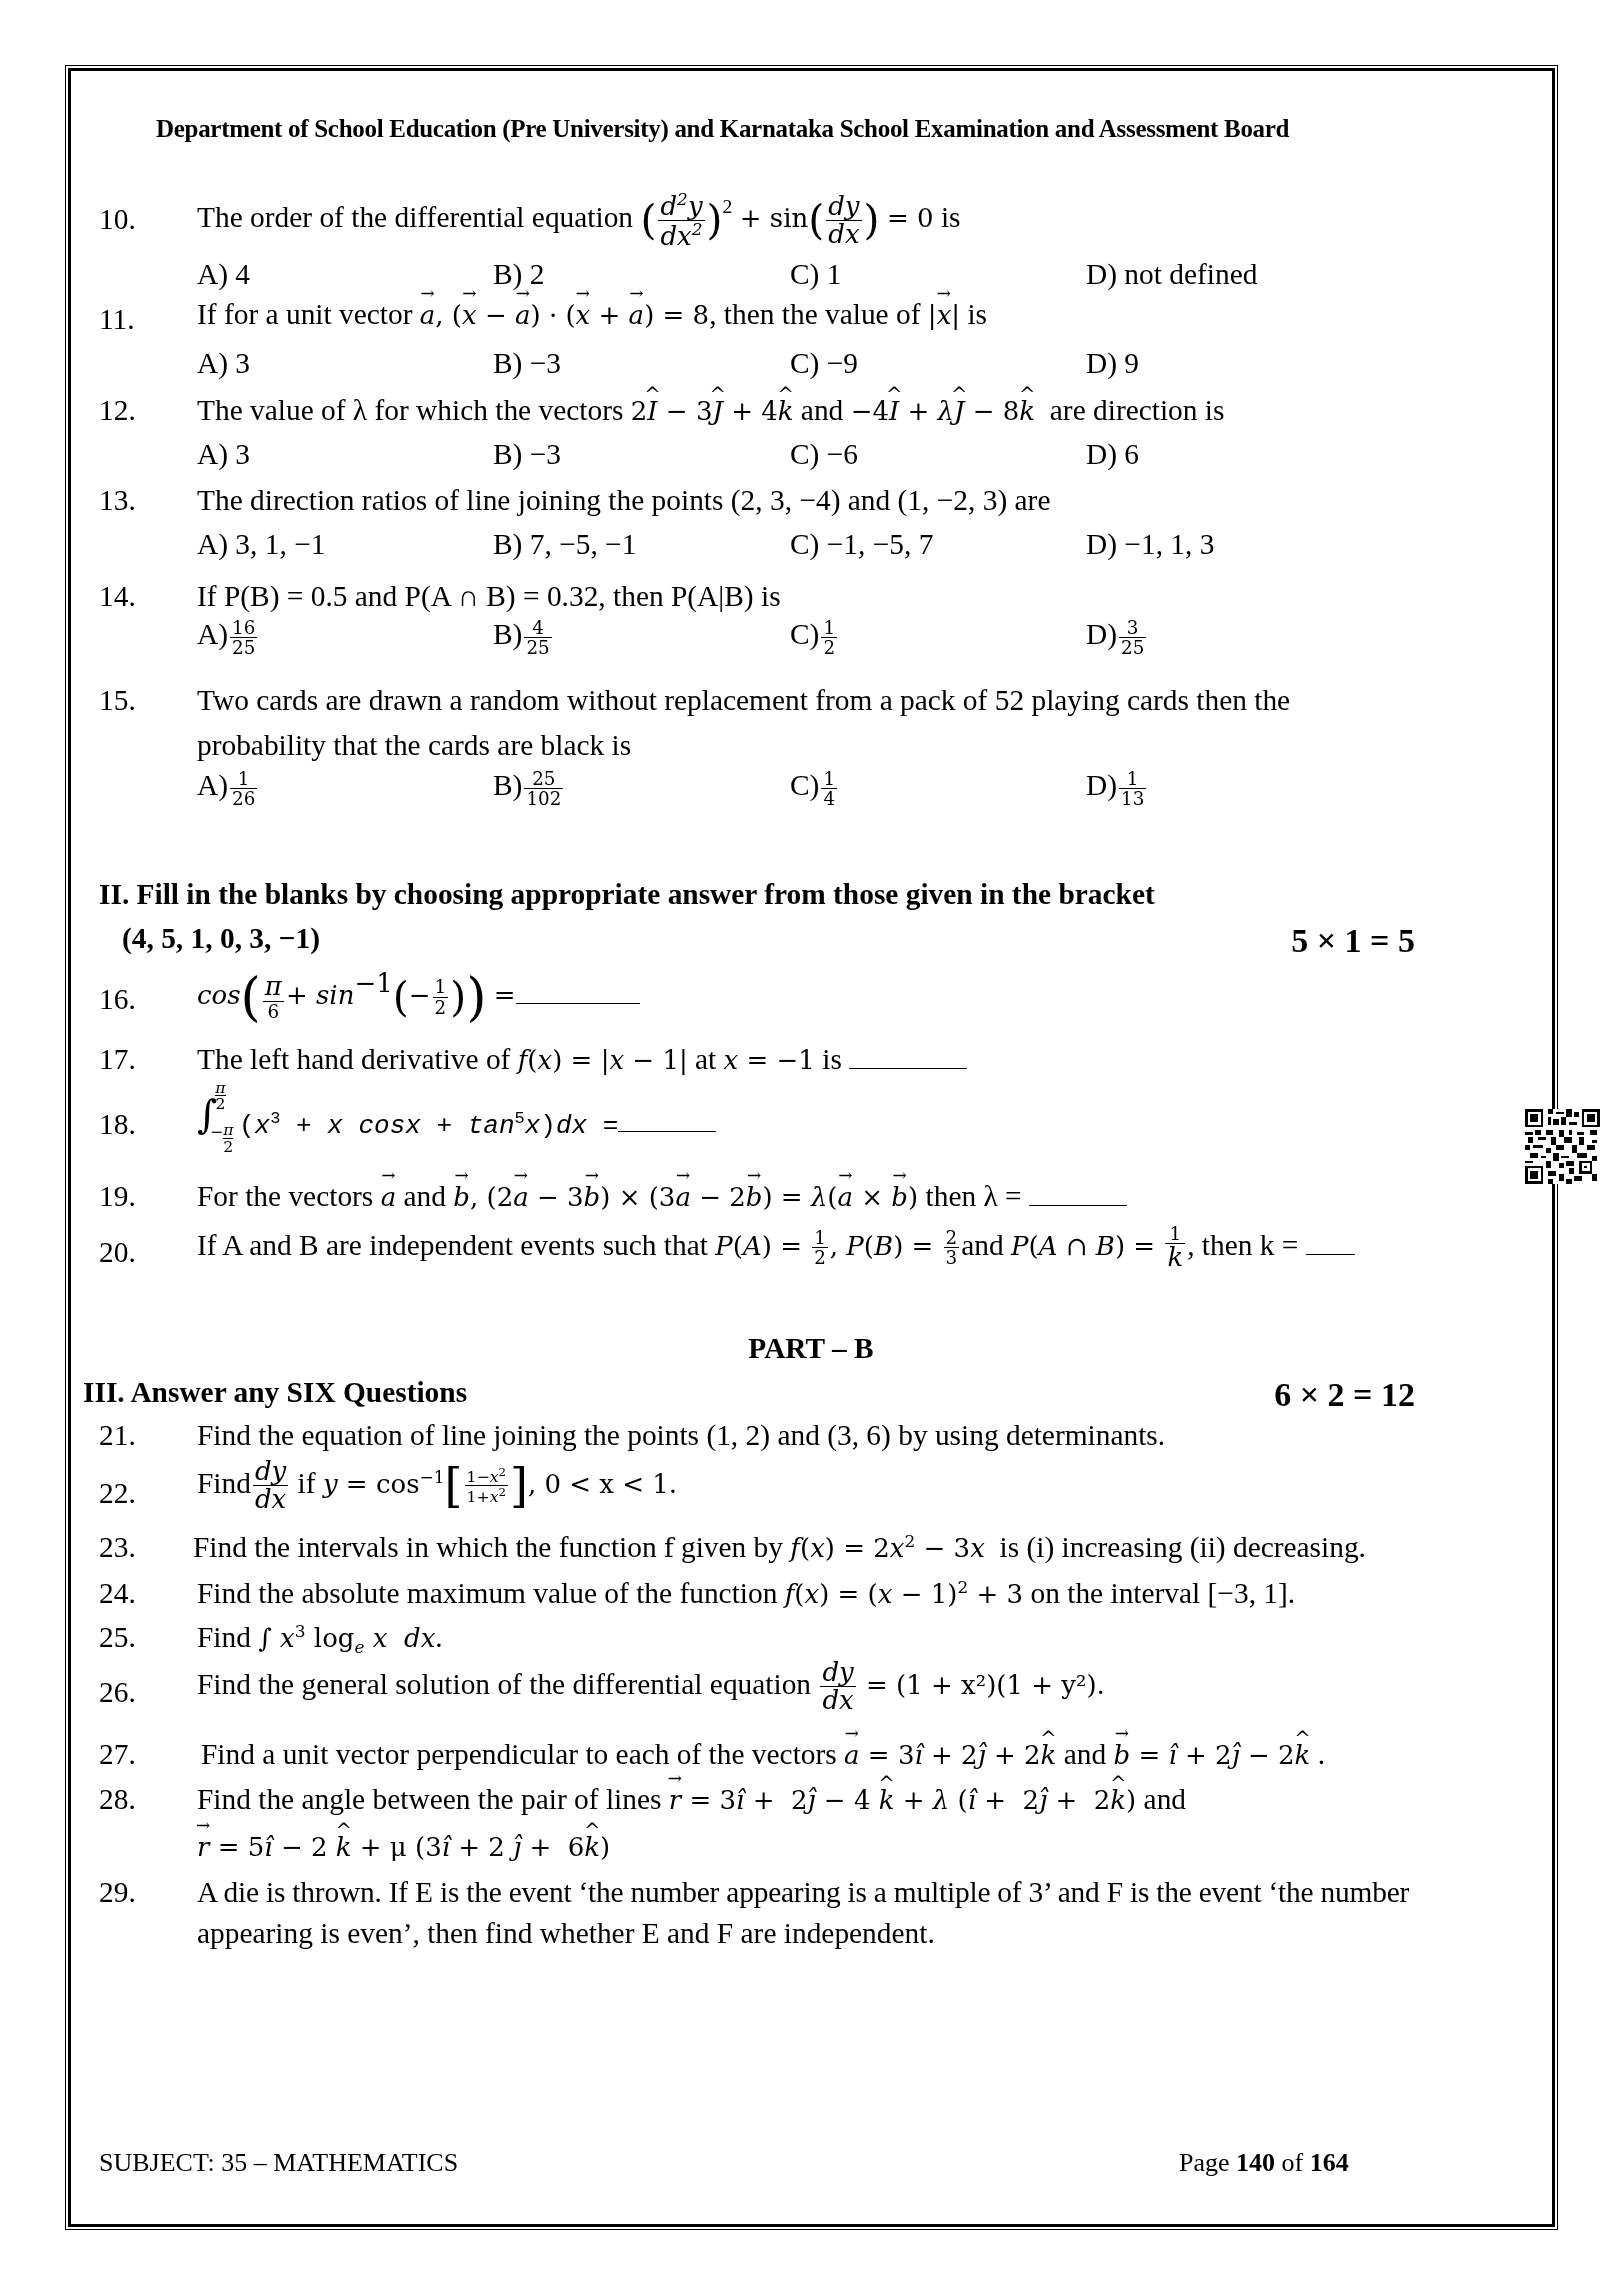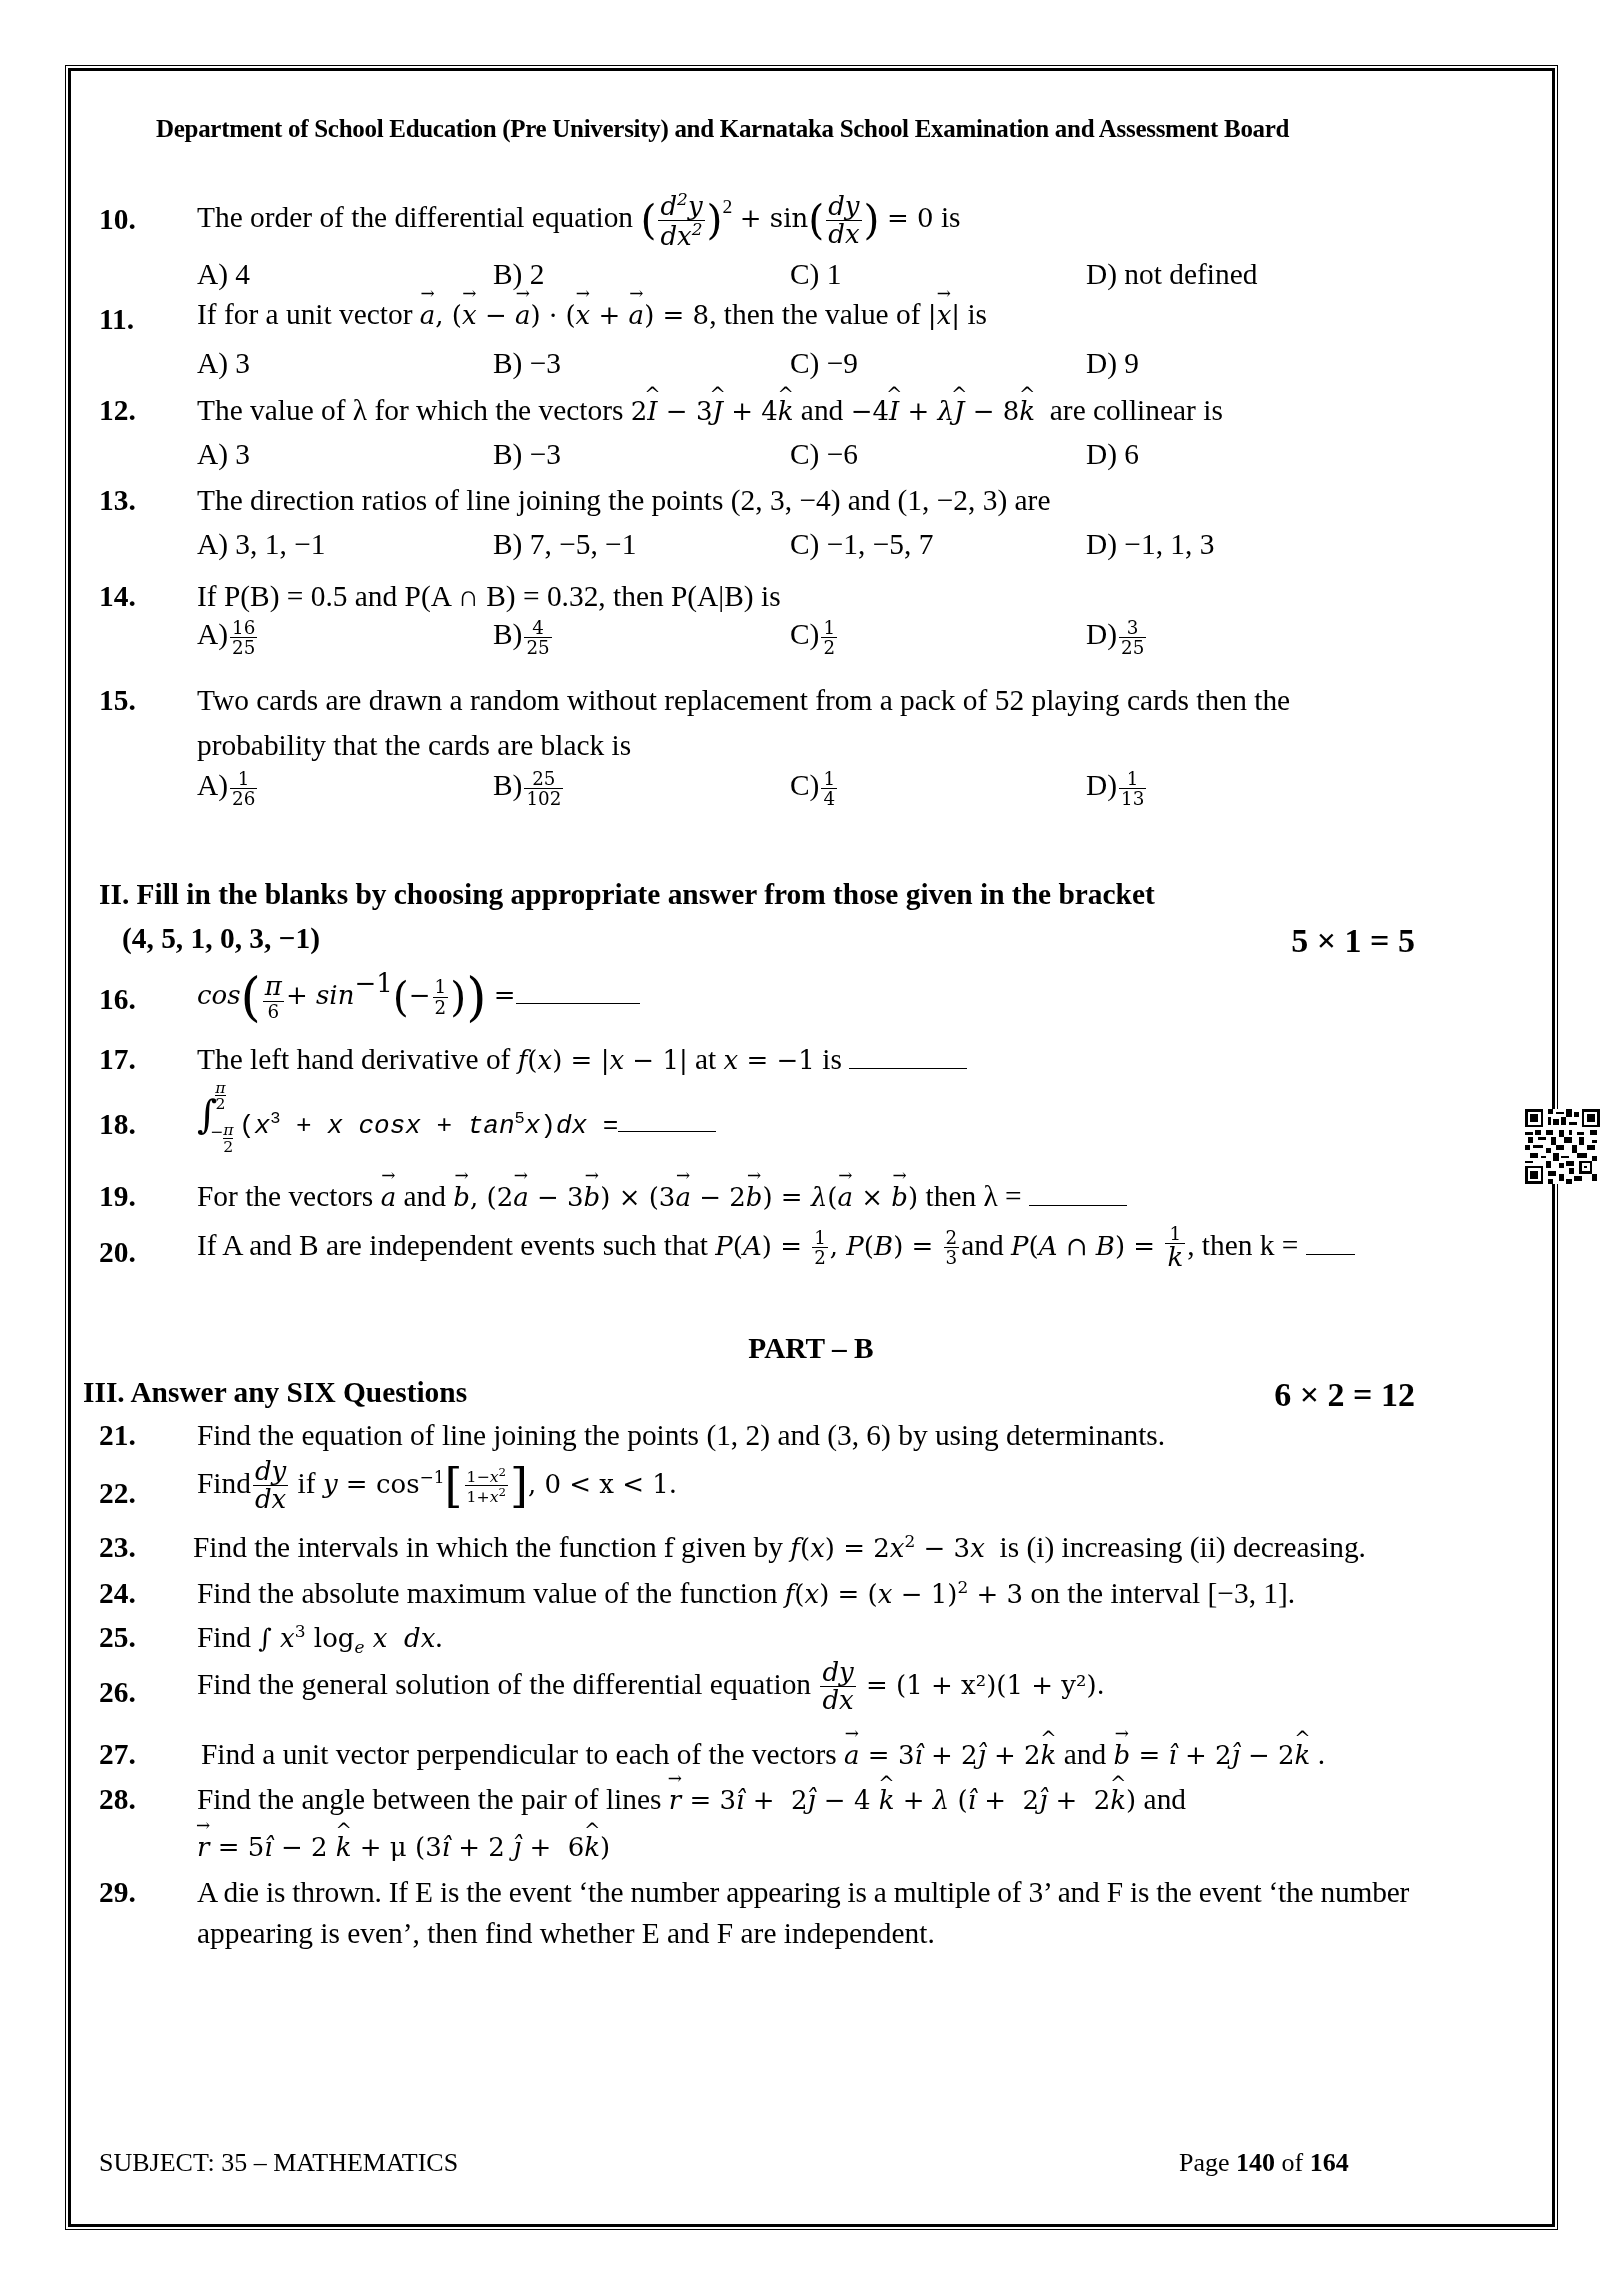--- a/index.html
+++ b/index.html
@@ -3,21 +3,21 @@
 <meta charset="utf-8">
 <style>
   html, body { margin:0; padding:0; background:#ffffff; }
   body { width:1622px; height:2295px; position:relative; overflow:hidden;
          font-family:"Liberation Serif","DejaVu Serif",serif; color:#000; }
   .border-outer { position:absolute; left:65px; top:65px; width:1493px; height:2165px;
          box-sizing:border-box; border:1.3px solid #000; }
   .border-inner { position:absolute; left:68px; top:68px; width:1487px; height:2159px;
          box-sizing:border-box; border:3.3px solid #000; }
   .hdr { position:absolute; left:156px; top:115px; font-size:25px; font-weight:bold; white-space:nowrap; letter-spacing:-0.3px; }
-  .qn { position:absolute; left:99px; font-weight:bold; font-size:29.4px; white-space:nowrap;text-align:center; }
+  .qn { position:absolute; left:99px; font-weight:normal; font-size:29.4px; white-space:nowrap;text-align:center; }
   .qt { position:absolute; left:197px; font-size:29.4px; white-space:nowrap; }
   .opt { position:absolute; font-size:29.4px; white-space:nowrap; }
   .oA { left:197px; } .oB { left:493px; } .oC { left:790px; } .oD { left:1086px; }
   .sec { position:absolute; font-weight:bold; font-size:29.4px; white-space:nowrap; }
   .marks { position:absolute; right:207px; font-weight:bold; font-size:34px; white-space:nowrap; }
   .m { font-family:"DejaVu Serif",serif; font-style:italic; font-size:26px; }
   .mu { font-family:"DejaVu Serif",serif; font-style:normal; font-size:26px; }
   .frac { display:inline-block; vertical-align:middle; text-align:center; font-family:"DejaVu Serif",serif; font-size:18.3px; line-height:1.05; margin:0 2px; }
   .frac .num { display:block; border-bottom:1.3px solid #000; padding:0 2px; }
   .frac .den { display:block; padding:0 2px; }
@@ -58,21 +58,21 @@
   <span class="mu"><span class="vec m">a</span>, (<span class="vec m">x</span> − <span class="vec m">a</span>) · (<span class="vec m">x</span> + <span class="vec m">a</span>) = 8</span><span>, then the value of </span><span class="mu">|<span class="vec m">x</span>|</span> is
 </div>
 <div class="opt oA" style="top:347px">A) 3</div>
 <div class="opt oB" style="top:347px">B) −3</div>
 <div class="opt oC" style="top:347px">C) −9</div>
 <div class="opt oD" style="top:347px">D) 9</div>
 
 <div class="qn" style="top:394px">12.</div>
 <div class="qt" style="top:394px">
   <span>The value of λ for which the vectors</span>
-  <span class="mu">2<span class="hat m">I</span> − 3<span class="hat m">J</span> + 4<span class="hat m">k</span></span> and <span class="mu">−4<span class="hat m">I</span> + <i>λ</i><span class="hat m">J</span> − 8<span class="hat m">k</span></span>&nbsp; <span>are collinear is</span>
+  <span class="mu">2<span class="hat m">I</span> − 3<span class="hat m">J</span> + 4<span class="hat m">k</span></span> and <span class="mu">−4<span class="hat m">I</span> + <i>λ</i><span class="hat m">J</span> − 8<span class="hat m">k</span></span>&nbsp; <span>are direction is</span>
 </div>
 <div class="opt oA" style="top:438px">A) 3</div>
 <div class="opt oB" style="top:438px">B) −3</div>
 <div class="opt oC" style="top:438px">C) −6</div>
 <div class="opt oD" style="top:438px">D) 6</div>
 
 <div class="qn" style="top:484px">13.</div>
 <div class="qt" style="top:484px">The direction ratios of line joining the points (2, 3, −4) and (1, −2, 3) are</div>
 <div class="opt oA" style="top:528px">A) 3, 1, −1</div>
 <div class="opt oB" style="top:528px">B) 7, −5, −1</div>

